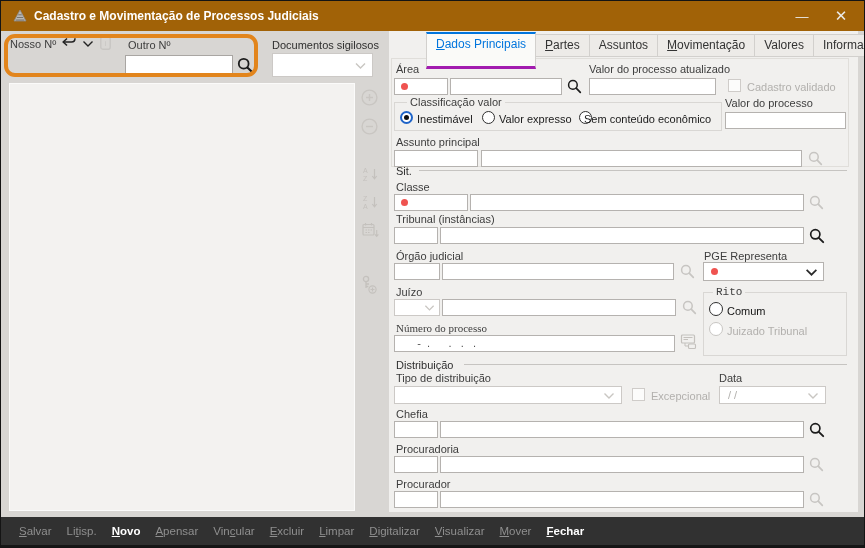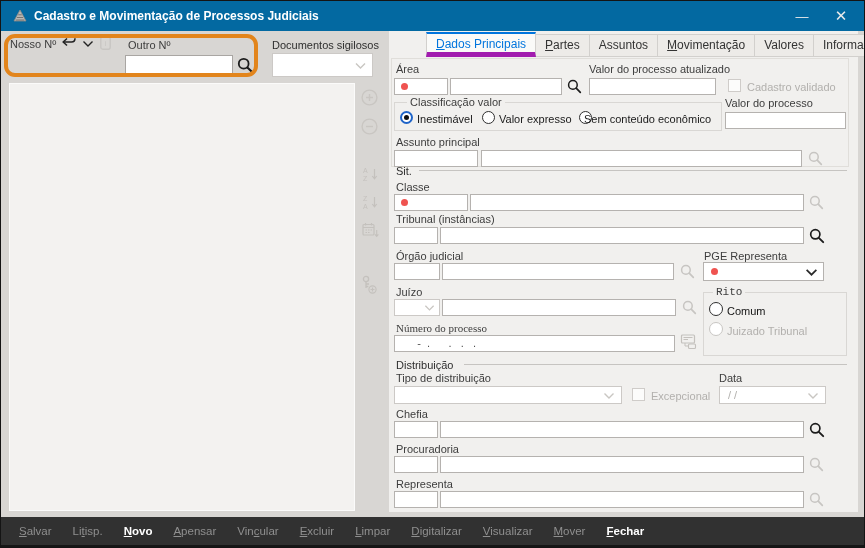--- a/index.html
+++ b/index.html
@@ -1,27 +1,27 @@
 <!DOCTYPE html>
 <html><head>
 <meta charset="utf-8">
 <style>
   html,body{margin:0;padding:0;background:#6b6b6b;}
   .window{position:relative;width:865px;height:548px;box-sizing:border-box;
           font-family:"Liberation Sans",sans-serif;background:#d8d6d3;
           border:1px solid #141414;overflow:hidden;}
   
-  .titlebar{position:absolute;left:0;top:0;right:0;height:30px;background:#0369a1;}
+  .titlebar{position:absolute;left:0;top:0;right:0;height:30px;background:#a16207;}
   .apptitle{position:absolute;left:33px;top:8px;font-size:12px;font-weight:bold;color:#fff;white-space:nowrap;}
   .appicon{position:absolute;left:11px;top:7px;width:16px;height:16px;}
   .winbtn{position:absolute;top:0;height:30px;width:36px;display:flex;align-items:center;justify-content:center;
           color:#ececec;font-size:13px;cursor:default;}
   
   .footer{position:absolute;left:0;top:516px;right:0;height:28px;background:#313131;
-          display:flex;align-items:center;gap:21px;padding-left:18px;font-size:11.5px;}
+          display:flex;align-items:center;gap:15px;padding-left:18px;font-size:11.5px;}
   .footer-shadow{position:absolute;left:0;top:544px;right:0;height:4px;background:#161616;}
   .fbtn{color:#8f8f8f;white-space:nowrap;}
   .fbtn.en{color:#ffffff;font-weight:bold;}
   .key{text-decoration:underline;}
   
   .lbl{position:absolute;font-size:11px;color:#3d3d3d;white-space:nowrap;line-height:12px;}
   .lbl.b{font-weight:normal;color:#2e2e2e;}
   .lbl.dis{color:#b2b0ad;}
   .fld{position:absolute;background:#fff;border:1px solid #b5b2af;box-sizing:border-box;height:17px;
        font-size:11px;color:#222;}
@@ -42,21 +42,21 @@
   .glabel{background:#f1f0ee;padding:0 3px;}
   .masktext{white-space:pre;color:#4f4f4f;font-size:11px;line-height:15px;padding-left:4px;display:block;}
   
   .inp{position:absolute;box-sizing:border-box;font-family:inherit;font-size:11px;color:#111;background:#fff;outline:none;}
   
   .rightpanel{position:absolute;left:388px;top:30px;width:469px;height:481px;background:#f1f0ee;}
   .tabs{position:absolute;left:425px;top:31px;display:flex;z-index:2;}
   .tab{height:23px;margin-top:2px;box-sizing:border-box;padding:0 9px;font-size:12px;line-height:21px;
        background:#edebe8;border:1px solid #d2d0cd;border-left:none;color:#333;white-space:nowrap;}
   .tab:first-child{border-left:1px solid #d2d0cd;}
-  .tab.sel{height:25px;margin-top:0;background:#fafaf8;border-top:2px solid #0075dd;border-bottom:5px solid #a21caf;
+  .tab.sel{height:37px;margin-top:0;background:#fafaf8;border-top:2px solid #0075dd;border-bottom:3px solid #a21caf;
            color:#0075dd;line-height:20px;}
   
   .annot{position:absolute;left:3px;top:33px;width:254px;height:43px;border:4px solid #e2851c;
          border-radius:11px;box-sizing:border-box;z-index:6;pointer-events:none;}
   .listpanel{position:absolute;left:8px;top:82px;width:346px;height:428px;background:#f3f2f0;border:1px solid #fbfbfa;box-sizing:border-box;}
 </style>
 </head>
 <body>
 
 <div class="window">
@@ -279,21 +279,21 @@
   </svg>
 
   <div class="lbl" style="left:395px;top:442px;">Procuradoria</div>
   <div class="fld" style="left:393px;top:455px;width:44px;"></div>
   <div class="fld" style="left:439px;top:455px;width:364px;"></div>
   <svg class="icon mag dis" style="left:808px;top:456px;width:15px;height:15px;" viewBox="0 0 16 16">
     <circle cx="6.3" cy="6.3" r="4.6" fill="none" stroke="currentColor" stroke-width="1.6"></circle>
     <line x1="9.8" y1="9.8" x2="14.2" y2="14.2" stroke="currentColor" stroke-width="1.8" stroke-linecap="round"></line>
   </svg>
 
-  <div class="lbl" style="left:395px;top:477px;">Representa</div>
+  <div class="lbl" style="left:395px;top:477px;">Procurador</div>
   <div class="fld" style="left:393px;top:490px;width:44px;"></div>
   <div class="fld" style="left:439px;top:490px;width:364px;"></div>
   <svg class="icon mag dis" style="left:808px;top:491px;width:15px;height:15px;" viewBox="0 0 16 16">
     <circle cx="6.3" cy="6.3" r="4.6" fill="none" stroke="currentColor" stroke-width="1.6"></circle>
     <line x1="9.8" y1="9.8" x2="14.2" y2="14.2" stroke="currentColor" stroke-width="1.8" stroke-linecap="round"></line>
   </svg>
 
   <div class="footer">
     <span class="fbtn"><span></span><span class="key">S</span><span>alvar</span></span>
     <span class="fbtn"><span>Li</span><span class="key">t</span><span>isp.</span></span>

